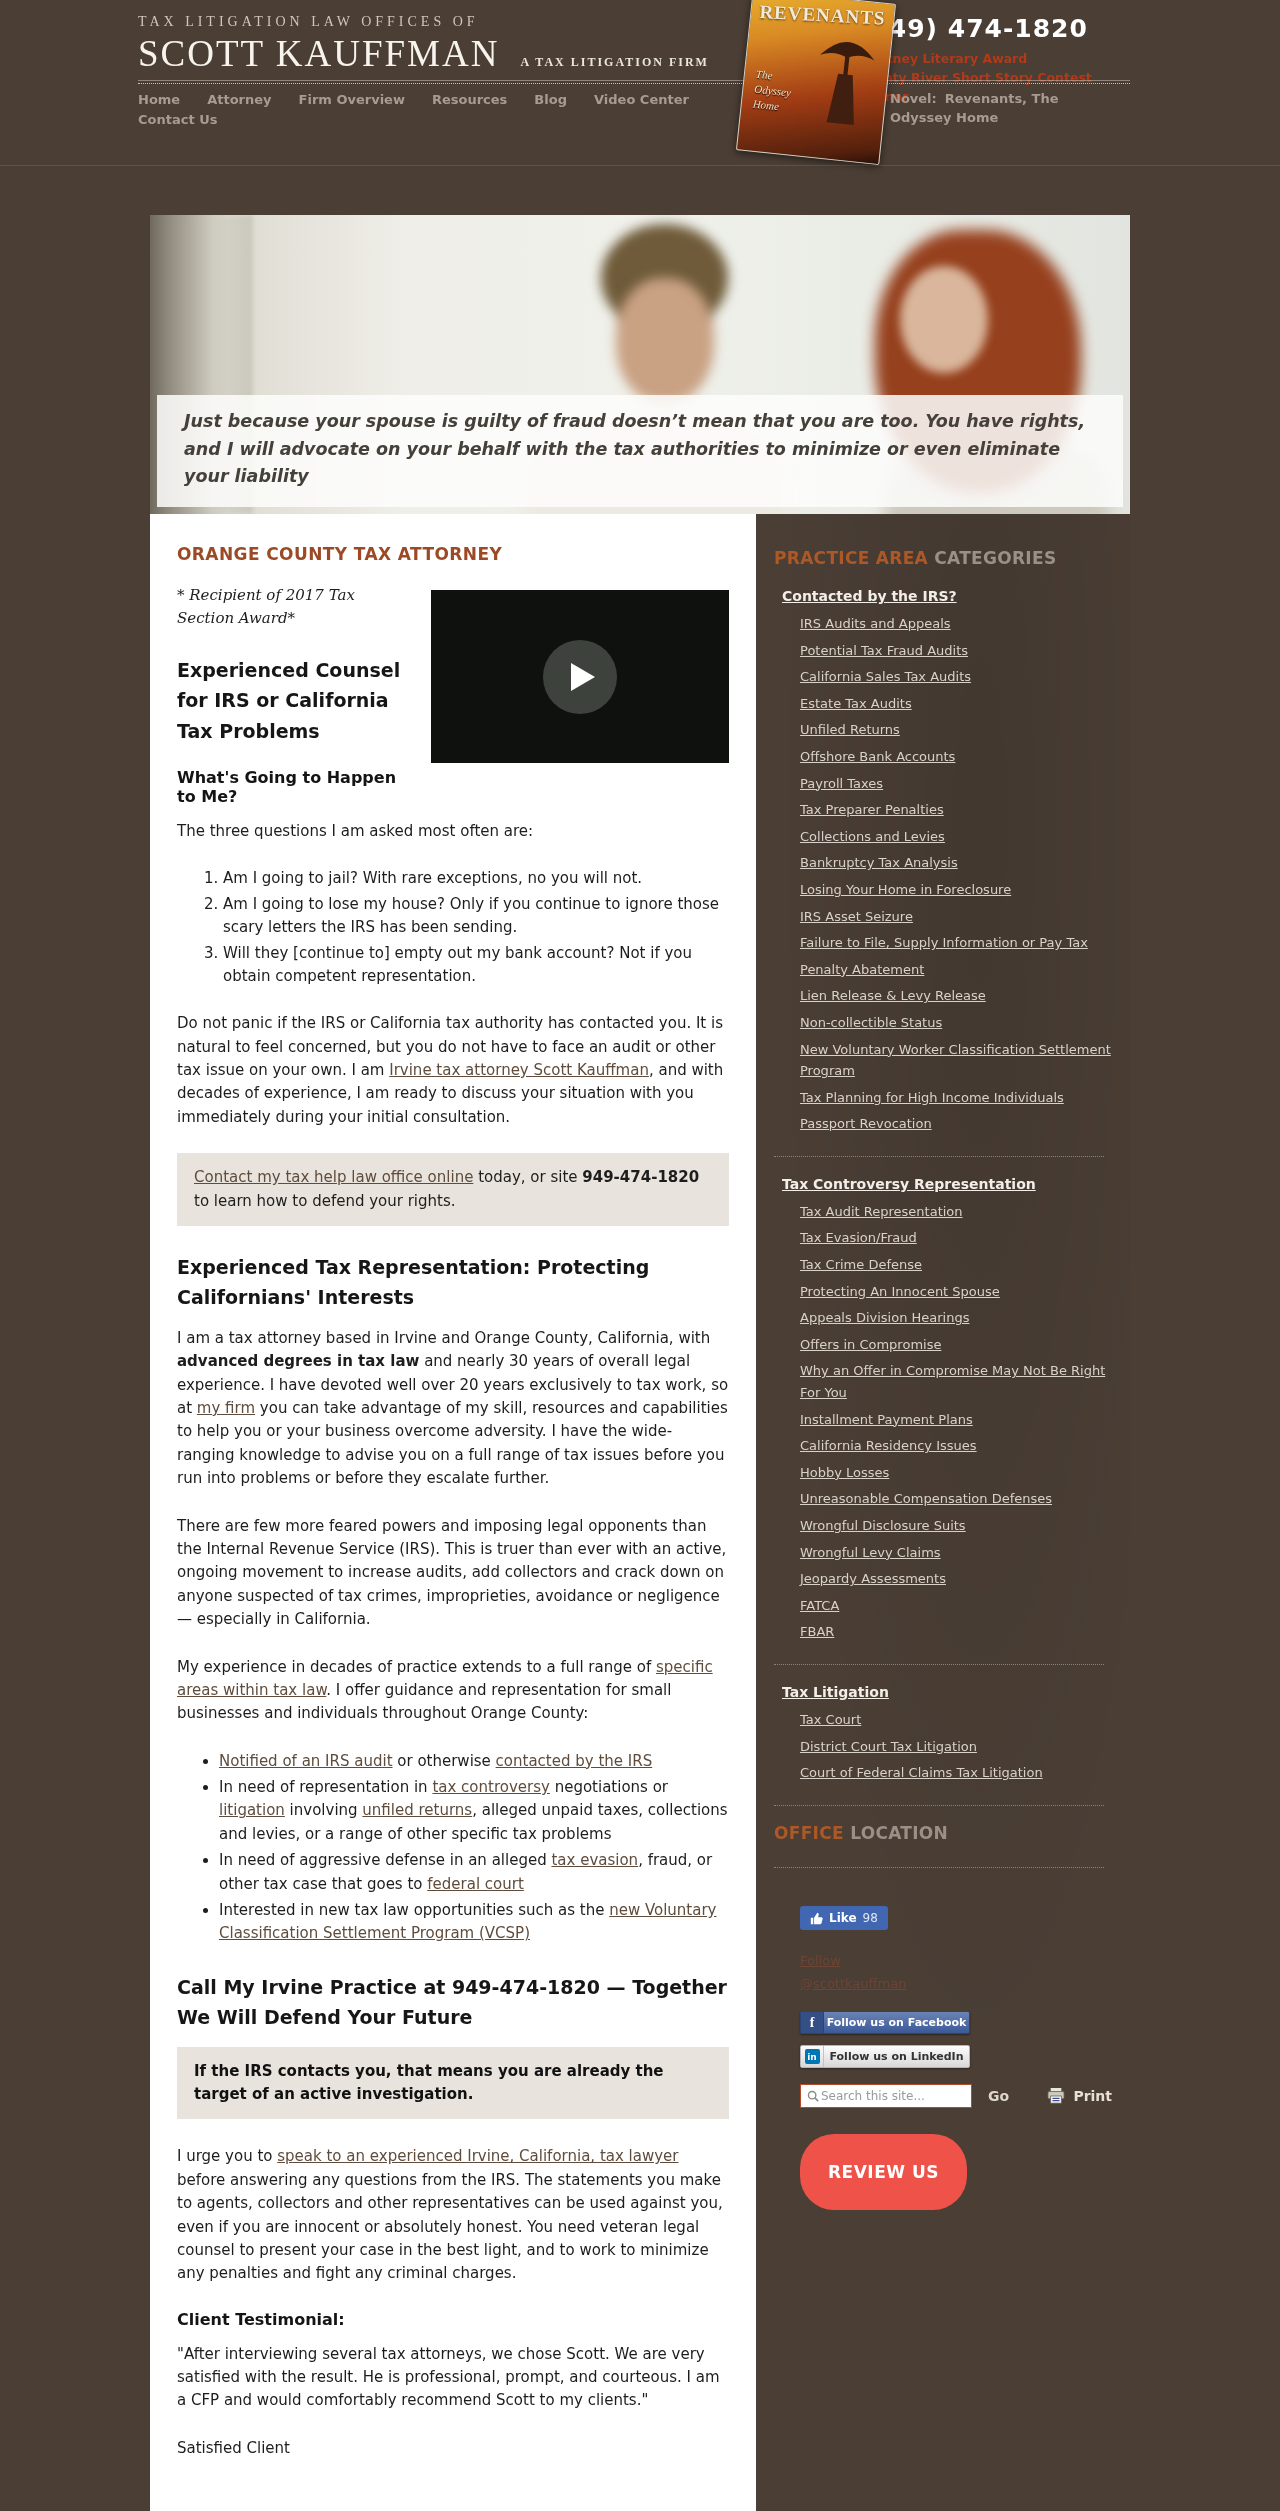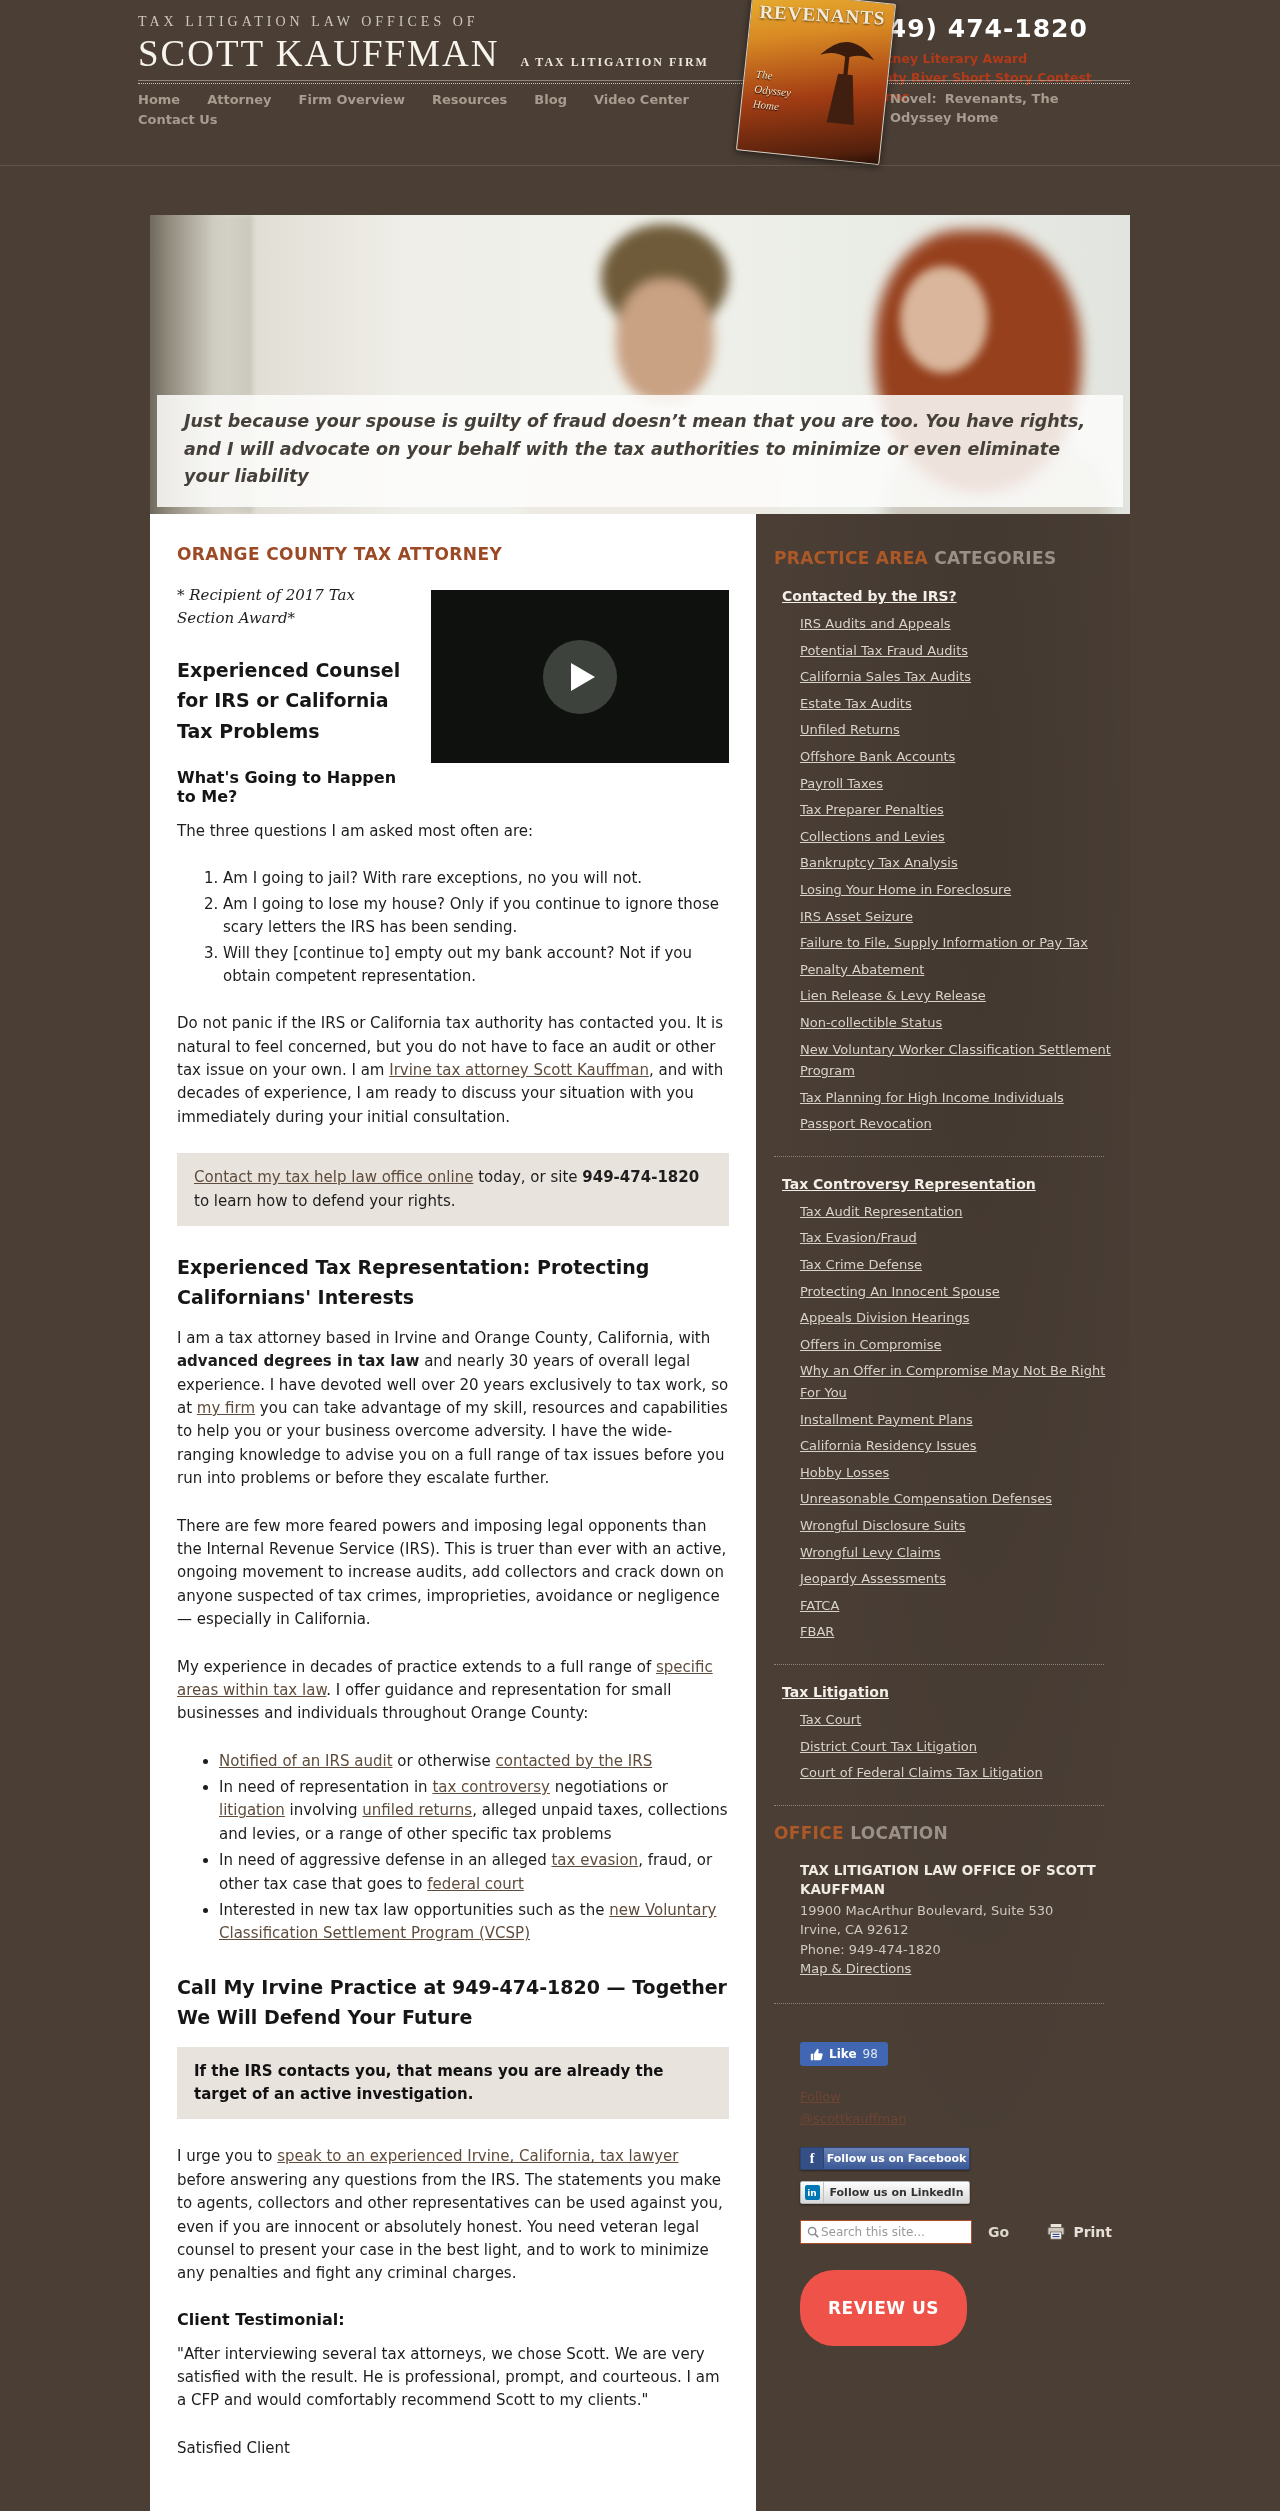--- a/index.html
+++ b/index.html
@@ -309,27 +309,20 @@
         <li><a>Court of Federal Claims Tax Litigation</a></li>
       </ul>
 
     <hr class="sb-dotted">
 
     <h2 class="sb-title">
       <span class="accent">OFFICE</span>
       <span class="rest">LOCATION</span>
     </h2>
 
-    <div class="office">
-      <div class="office-firm">TAX LITIGATION LAW OFFICE OF SCOTT KAUFFMAN</div>
-      <div>19900 MacArthur Boulevard, Suite 530</div>
-      <div>Irvine, CA 92612</div>
-      <div>Phone: 949-474-1820</div>
-      <a class="map-link">Map &amp; Directions</a>
-    </div>
 
     <hr class="sb-dotted" style="margin-top:24px">
 
     <div class="social">
       <button class="fb-like">
         <svg width="13" height="13" viewBox="0 0 16 16">
             <path fill="#ffffff" d="M1 7h3v8H1zM5 15h7.5c.8 0 1.5-.6 1.7-1.4l1.3-5C15.8 7.6 15 6.5 14 6.5h-4l.7-3.2C10.9 2.2 10 1 9 1L5 7z"></path>
           </svg>
         <span>Like</span>
         <span class="like-count">98</span>

